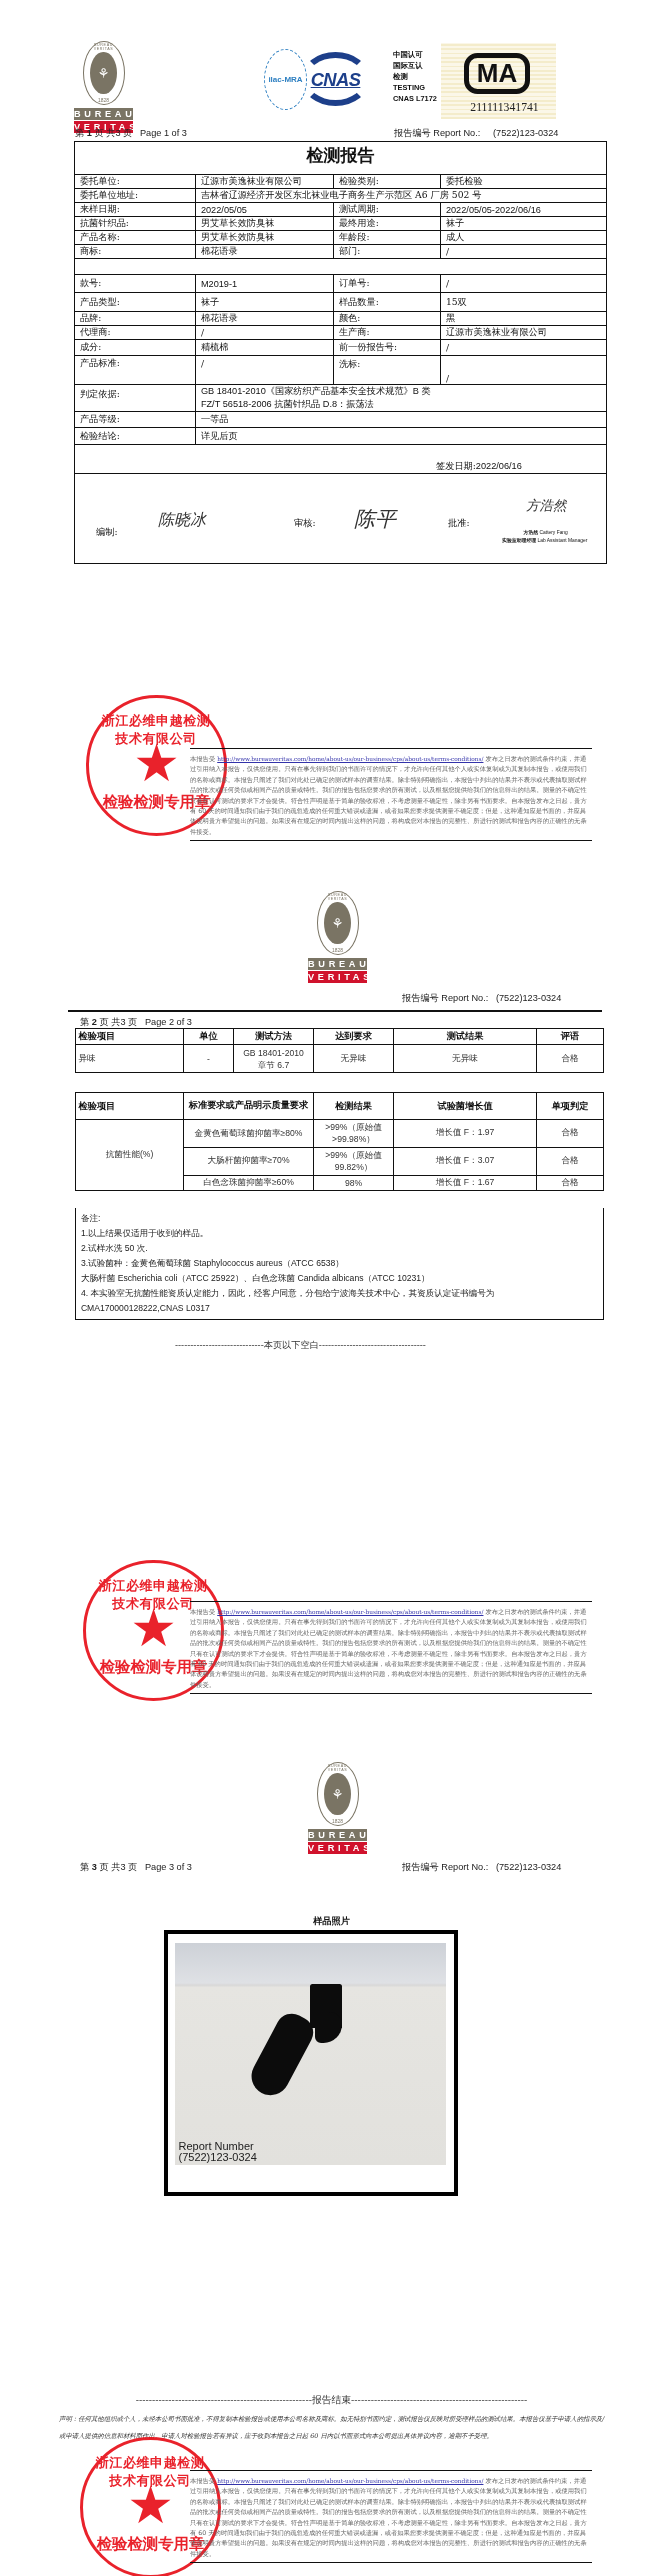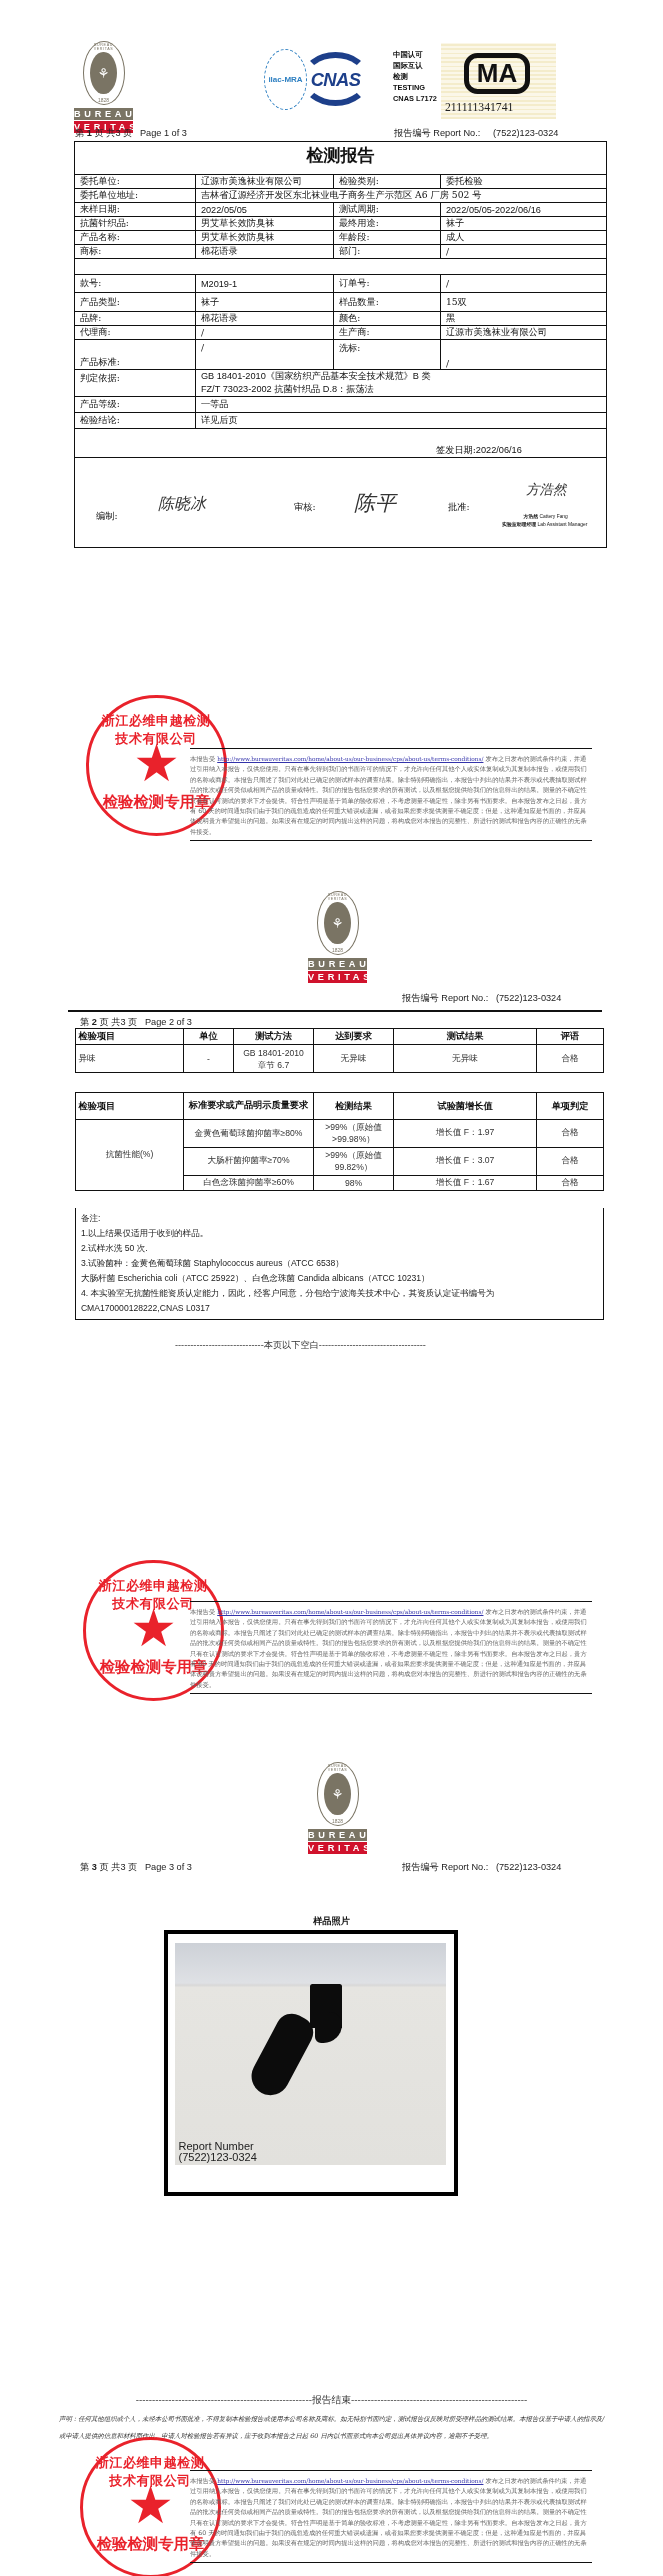--- a/index.html
+++ b/index.html
@@ -61,25 +61,25 @@
   .sock-heel { position: absolute; left: 140px; top: 69px; width: 27px; height: 31px; background: #0c0c0c; border-radius: 0 12.3px 18.4px 6.1px; }
   .photo-cap { position: absolute; left: 3.7px; bottom: 1.2px; font-size: 11px; color: #222; line-height: 11px; }
 
   .end-line { position: absolute; left: 0; width: 663px; top: 2394px; text-align: center; font-size: 9.8px; color: #333; white-space: nowrap; }
   .statement { position: absolute; left: 59px; top: 2411px; width: 547px; font-family: "DejaVu Serif", serif; font-style: italic; font-size: 6.4px; line-height: 17px; color: #333; }
 
   
   .ilac { position: absolute; left: 232px; top: 49px; width: 43px; height: 61px; border-radius: 50%; border: 1.2px dashed #2d7fc1; display:flex; align-items:center; justify-content:center; color:#2d7fc1; font-weight:bold; font-size: 8px; margin-left: 32px; }
   .cnas { position: absolute; left: 301px; top: 52px; width: 69px; height: 54px; }
   .cnas .c { position:absolute; inset:0; border: 6.1px solid #1d3f8a; border-radius: 50%; border-left-color: transparent; border-right-color: transparent; }
-  .cnas .t { position:absolute; left:0; right:0; top: 17px; text-align:center; color:#1d3f8a; font-size: 18.4px; font-weight:bold; font-style: italic; letter-spacing:-0.6px; }
+  .cnas .t { position:absolute; left:0; right:0; top: 17px; text-align:center; color:#1d3f8a; font-size: 18.4px; font-weight:bold; font-style: italic; letter-spacing:-0.6px;text-decoration:underline; }
   .cnas-txt { position: absolute; left: 393px; top: 49px; font-size: 7.4px; line-height: 11px; font-weight: bold; color:#111; }
   .cma { position: absolute; left: 441px; top: 43px; width: 115px; height: 76px; background: repeating-linear-gradient(0deg, #f4eccb 0 1.8px, #fbf7e8 1.8px 4.3px); }
   .cma .box { position:absolute; left: 23px; top: 9.8px; width: 66px; height: 41px; border: 5.5px solid #111; border-radius: 13.5px; border-left-color: #111; display:flex; align-items:center; justify-content:center; font-size: 26px; font-weight:bold; color:#111; }
-  .cma .num { position:absolute; left: 4px; right:0; bottom: 4.9px; text-align:left; font-family:"Liberation Serif", serif; font-size: 11.7px; color:#222; }
+  .cma .num { position:absolute; left: 12px; right:0; bottom: 4.9px; text-align:center; font-family:"Liberation Serif", serif; font-size: 11.7px; color:#222; }
 </style>
 </head>
 <body>
 
 <div class="bv" style="left:74px; top:41px;">
   <div class="seal">
     <div class="arc">BUREAU VERITAS</div>
     <div class="inner"></div>
       <div class="fig">⚘</div>
     <div class="yr">1828</div>
@@ -179,31 +179,37 @@
         <td>棉花语录</td>
         <td>颜色:</td>
         <td>黑</td>
       </tr>
   <tr>
         <td>代理商:</td>
         <td>/</td>
         <td>生产商:</td>
         <td>辽源市美逸袜业有限公司</td>
       </tr>
+  <tr style="height:16px">
+        <td>成分:</td>
+        <td>精梳棉</td>
+        <td>前一份报告号:</td>
+        <td>/</td>
+      </tr>
   <tr style="height:29.5px">
-        <td style="vertical-align:top;padding-top:16px">产品标准:</td>
+        <td style="vertical-align:top;padding-top:1px">产品标准:</td>
         <td style="vertical-align:top;padding-top:2.5px">/</td>
         <td style="vertical-align:top;padding-top:2.5px">洗标:</td>
         <td style="vertical-align:bottom">/</td>
       </tr>
   <tr style="height:27px">
         <td style="vertical-align:top;padding-top:2.5px">判定依据:</td>
         <td colspan="3" style="line-height:13px">
           <div class="ns">GB 18401-2010《国家纺织产品基本安全技术规范》B 类</div>
-          <div class="ns">FZ/T 73023-2002 抗菌针织品 D.8：振荡法</div>
+          <div class="ns">FZ/T 56518-2006 抗菌针织品 D.8：振荡法</div>
         </td>
       </tr>
   <tr style="height:16px">
         <td>产品等级:</td>
         <td colspan="3">一等品</td>
       </tr>
   <tr style="height:16.6px">
         <td>检验结论:</td>
         <td colspan="3">详见后页</td>
       </tr>

